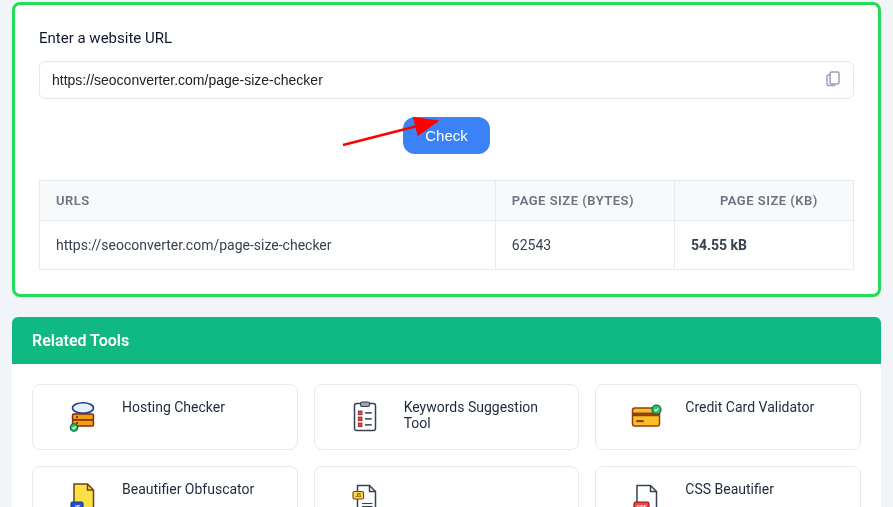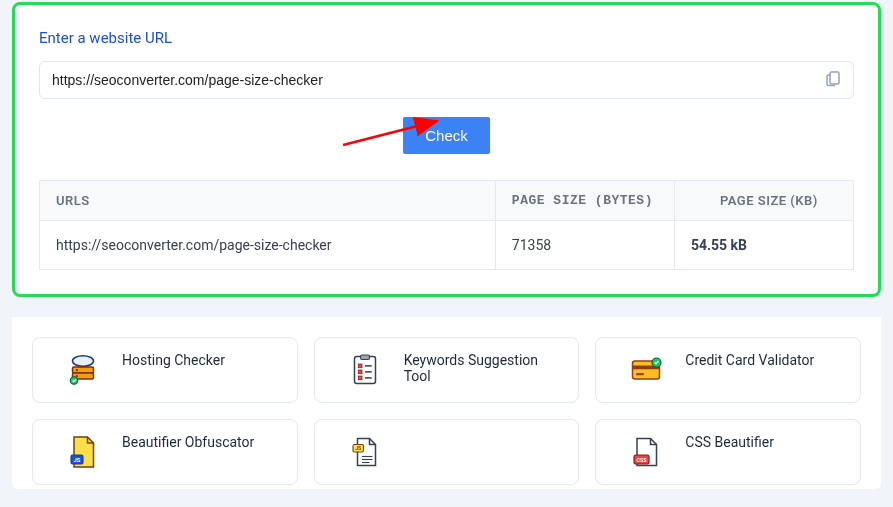--- a/index.html
+++ b/index.html
@@ -1,32 +1,32 @@
 <!DOCTYPE html>
 <html><head>
 <meta charset="utf-8">
 <style>
 * { box-sizing: border-box; margin: 0; padding: 0; }
 body { font-family: -apple-system, BlinkMacSystemFont, "Segoe UI", Roboto, sans-serif; background: #f1f4f8; padding: 0; width: 893px; height: 507px; overflow: hidden; }
 .main-card { background: #fff; border: 3px solid #22dd55; border-radius: 8px; margin: 2px 12px 20px 12px; padding: 24px 24px 24px 24px; position: relative; }
-.label { color: #1d4ed8; font-size: 15px; margin-bottom: 14px; display: block; }
+.label { color: #0f172a; font-size: 15px; margin-bottom: 14px; display: block; }
 .input-wrap { position: relative; margin-bottom: 18px; }
 .url-input { width: 100%; padding: 10px 40px 10px 12px; border: 1px solid #e2e8f0; border-radius: 6px; font-size: 14px; color: #222; background: #fff; }
 .clip-icon { position: absolute; right: 12px; top: 50%; transform: translateY(-50%); color: #94a3b8; cursor: pointer; }
 .check-row { text-align: center; margin-bottom: 26px; position: relative; }
-.check-btn { background: #3b82f6; color: #fff; border: none; padding: 10px 22px; border-radius: 2px; font-size: 15px; cursor: pointer; }
+.check-btn { background: #3b82f6; color: #fff; border: none; padding: 10px 22px; border-radius: 12px; font-size: 15px; cursor: pointer; }
 .arrow { position: absolute; left: 300px; top: -2px; }
 table { width: 100%; border-collapse: collapse; border: 1px solid #e5e9f0; }
 thead { background: #f7f9fb; }
 th { text-align: left; padding: 12px 16px; font-size: 13px; font-weight: 600; color: #6b7280; letter-spacing: 0.5px; border-bottom: 1px solid #e5e9f0; border-right: 1px solid #e5e9f0; }
 th:last-child { border-right: none; }
 td { padding: 16px 16px; font-size: 14px; color: #374151; border-right: 1px solid #e5e9f0; }
 td:last-child { border-right: none; font-weight: bold; }
 .col-url { width: 56%; }
-.col-bytes { width: 22%; font-family: Liberation Mono, monospace; }
+.col-bytes { width: 22%; }
 .col-kb { width: 22%; padding-left: 45px; }
 
 .related { margin: 0 12px; }
 .related-header { background: #10b981; color: #fff; padding: 14px 20px; font-size: 16px; font-weight: 600; border-radius: 6px 6px 0 0; }
 .related-body { background: #fff; padding: 20px 20px 4px 20px; border-radius: 0 0 6px 6px; }
 .tools-grid { display: grid; grid-template-columns: repeat(3, 1fr); gap: 16px; }
 .tool-card { border: 1px solid #e5e9f0; border-radius: 8px; padding: 14px 32px; display: flex; align-items: flex-start; gap: 21px; cursor: pointer; }
 .tool-icon { width: 36px; height: 36px; flex-shrink: 0; }
 .tool-name { font-size: 14px; color: #1e293b; }
 </style>
@@ -59,28 +59,29 @@
     <thead>
       <tr>
         <th class="col-url">URLS</th>
         <th class="col-bytes">PAGE SIZE (BYTES)</th>
         <th class="col-kb">PAGE SIZE (KB)</th>
       </tr>
     </thead>
     <tbody>
       <tr>
         <td>https://seoconverter.com/page-size-checker</td>
-        <td>71358</td>
+        <td>62543</td>
         <td>54.55 kB</td>
       </tr>
     </tbody>
   </table>
 </div>
 
 <div class="related">
+  <div class="related-header">Related Tools</div>
   <div class="related-body">
     <div class="tools-grid">
 
       <div class="tool-card">
         <span class="tool-icon">
           <svg viewBox="0 0 48 48" width="36" height="36">
               <ellipse cx="24" cy="12" rx="14" ry="7" fill="#e8f0ff" stroke="#1e3a8a" stroke-width="2"></ellipse>
               <rect x="10" y="20" width="28" height="8" rx="2" fill="#f59e0b" stroke="#7c2d12" stroke-width="2"></rect>
               <rect x="10" y="28" width="28" height="8" rx="2" fill="#f59e0b" stroke="#7c2d12" stroke-width="2"></rect>
               <circle cx="16" cy="24" r="1.5" fill="#7c2d12"></circle>

